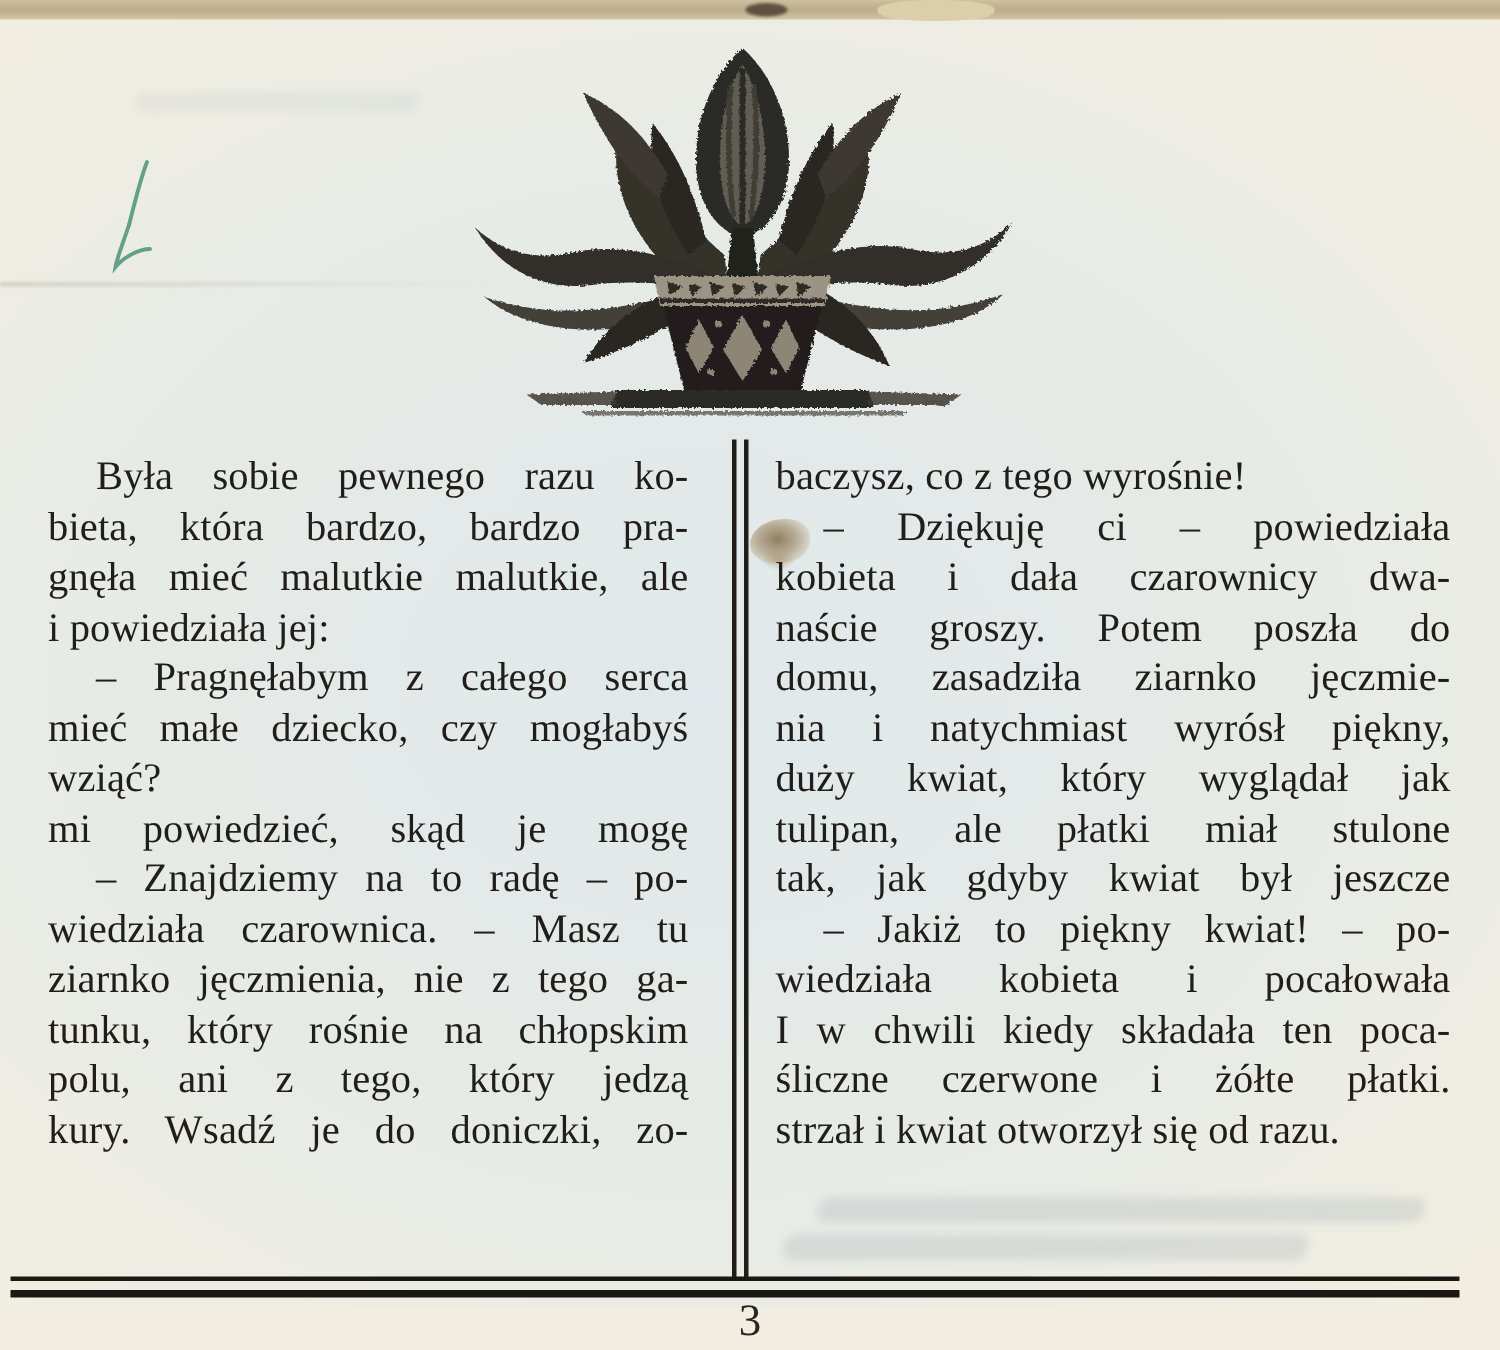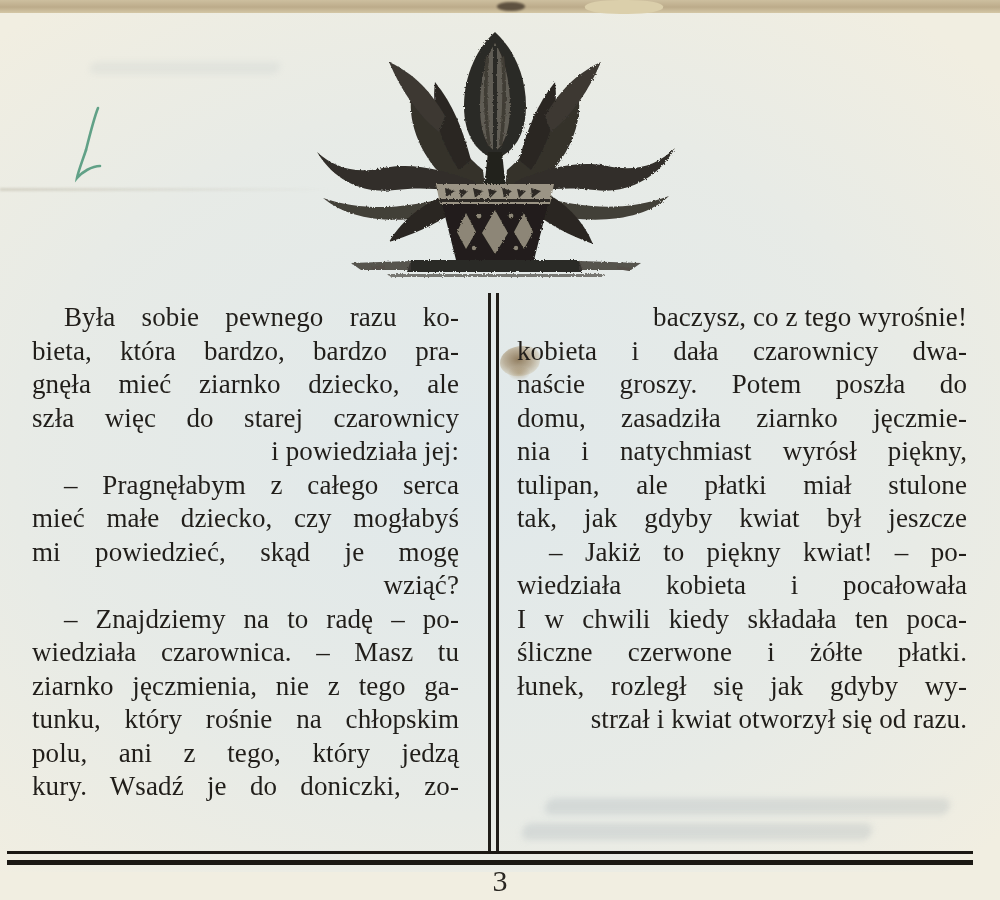--- a/index.html
+++ b/index.html
@@ -41,21 +41,21 @@
     background:radial-gradient(ellipse, rgba(160,136,96,.5), rgba(160,136,96,0) 75%);
     border-radius:50%;
   }
   .col{
     position:absolute;top:301px;
     font-size:27px;line-height:33.5px;color:#211e1a;
     letter-spacing:.1px;
   }
   .col-left{left:32px;width:427px;}
   .col-right{left:517px;width:450px;}
-  .tline{white-space:nowrap;text-align:right;}
+  .tline{white-space:nowrap;text-align:left;}
   .tline.just{white-space:normal;text-align:justify;text-align-last:justify;}
   .tline.ind{padding-left:32px;}
   .divider{position:absolute;left:488px;top:293px;height:560px;width:12px;}
   .divider .dl{position:absolute;top:0;width:2.5px;height:100%;background:#211e19;}
   .divider .dl.a{left:0;}
   .divider .dl.b{left:8px;}
   .rule{position:absolute;left:7px;width:966px;background:#1b1813;}
   .rule.thin{top:851px;height:2.5px;}
   .rule.thick{top:860px;height:4.5px;}
   .pageno{
@@ -156,53 +156,53 @@
       </g>
     </svg>
   </div>
 
   <div class="stain"></div>
   <div class="stain2"></div>
 
   <div class="col col-left">
       <div class="tline ind just">Była sobie pewnego razu ko-</div>
       <div class="tline just">bieta, która bardzo, bardzo pra-</div>
-      <div class="tline just">gnęła mieć ziarnko dziecko, ale</div>
-      <div class="tline just">szła więc do starej czarownicy</div>
+      <div class="tline just">gnęła mieć malutkie malutkie, ale</div>
       <div class="tline">i powiedziała jej:</div>
       <div class="tline ind just">– Pragnęłabym z całego serca</div>
       <div class="tline just">mieć małe dziecko, czy mogłabyś</div>
+      <div class="tline">wziąć?</div>
       <div class="tline just">mi powiedzieć, skąd je mogę</div>
-      <div class="tline">wziąć?</div>
       <div class="tline ind just">– Znajdziemy na to radę – po-</div>
       <div class="tline just">wiedziała czarownica. – Masz tu</div>
       <div class="tline just">ziarnko jęczmienia, nie z tego ga-</div>
       <div class="tline just">tunku, który rośnie na chłopskim</div>
       <div class="tline just">polu, ani z tego, który jedzą</div>
       <div class="tline just">kury. Wsadź je do doniczki, zo-</div>
     </div>
 
   <div class="divider">
     <span class="dl a"></span>
     <span class="dl b"></span>
   </div>
 
   <div class="col col-right">
       <div class="tline">baczysz, co z tego wyrośnie!</div>
+      <div class="tline ind just">– Dziękuję ci – powiedziała</div>
       <div class="tline just">kobieta i dała czarownicy dwa-</div>
       <div class="tline just">naście groszy. Potem poszła do</div>
       <div class="tline just">domu, zasadziła ziarnko jęczmie-</div>
       <div class="tline just">nia i natychmiast wyrósł piękny,</div>
+      <div class="tline just">duży kwiat, który wyglądał jak</div>
       <div class="tline just">tulipan, ale płatki miał stulone</div>
       <div class="tline just">tak, jak gdyby kwiat był jeszcze</div>
       <div class="tline ind just">– Jakiż to piękny kwiat! – po-</div>
       <div class="tline just">wiedziała kobieta i pocałowała</div>
       <div class="tline just">I w chwili kiedy składała ten poca-</div>
       <div class="tline just">śliczne czerwone i żółte płatki.</div>
-      <div class="tline just">łunek, rozległ się jak gdyby wy-</div>
       <div class="tline">strzał i kwiat otworzył się od razu.</div>
     </div>
 
   <div class="ghost g1"></div>
   <div class="ghost g2"></div>
   <div class="ghost g3"></div>
 
   <div class="rule thin"></div>
   <div class="rule thick"></div>
 

